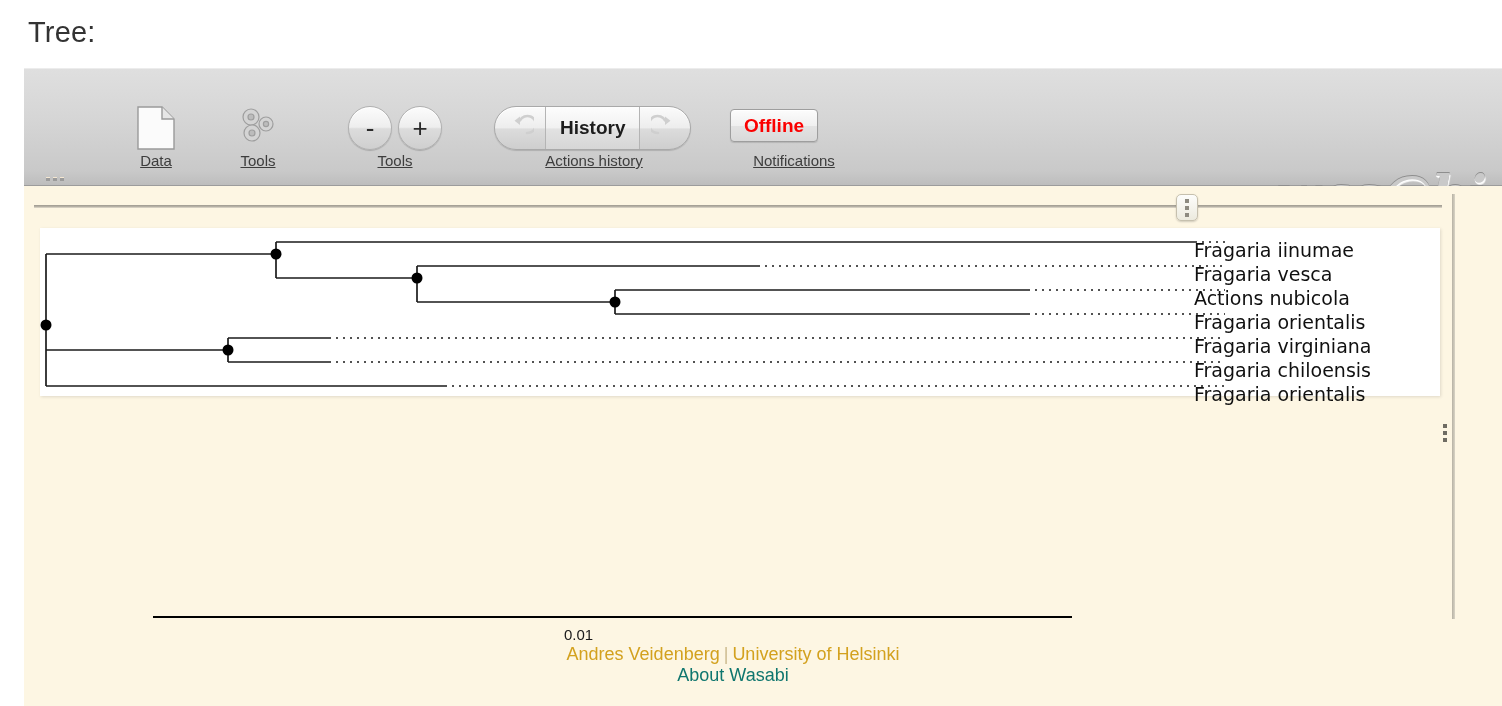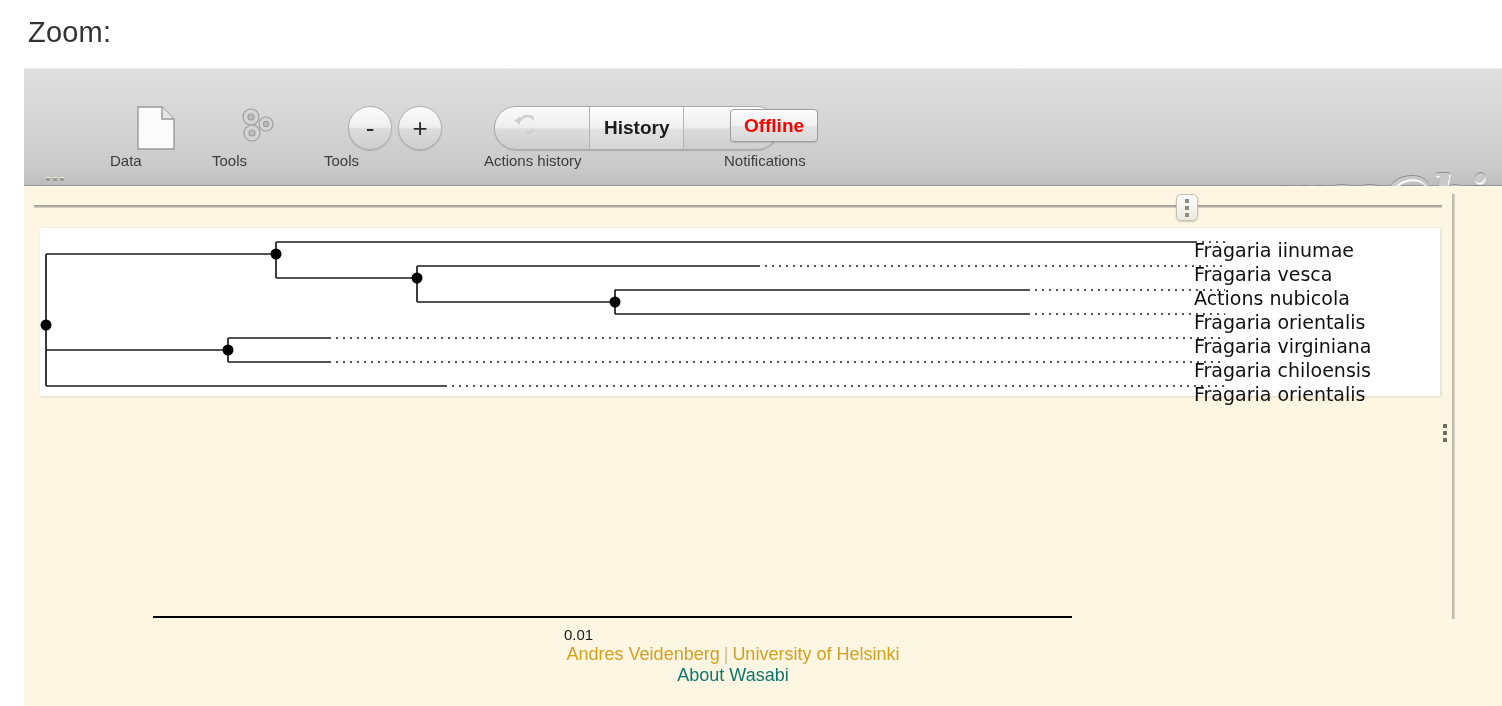--- a/index.html
+++ b/index.html
@@ -30,21 +30,21 @@
     display: flex; gap: 3px;
   }
   #toolbar-dots i {
     width: 4px; height: 4px; background: #9b9b9b; display: block;
     border-top: 1px solid #f4e7d2;
   }
 
   .tb-group { position: absolute; top: 0; height: 118px; }
   .tb-caption {
     position: absolute; left: 0; right: 0; top: 84px;
-    text-align: left; font-size: 15px; color: #3d3d3d;
+    text-align: center; font-size: 15px; color: #3d3d3d; text-decoration: underline;
   }
 
   
   #grp-data { left: 86px; width: 92px; }
   #grp-tools { left: 188px; width: 92px; }
   .big-icon {
     position: absolute; left: 0; right: 0; top: 38px;
     height: 44px; display: flex; align-items: center; justify-content: center;
   }
 
@@ -65,21 +65,20 @@
   }
 
   
   #grp-history { left: 460px; width: 220px; }
   #history-wrap {
     position: absolute; top: 38px; left: 10px;
     display: flex; height: 44px; align-items: stretch;
     border: 1px solid #a9a9a9; border-radius: 22px; overflow: hidden;
     background: linear-gradient(to bottom,#fbfbfb 0%,#ededed 50%,#dcdcdc 52%,#cecece 100%);
     box-shadow: 0 1px 1px rgba(0,0,0,.15), inset 0 1px 0 #fff;
-    gap: 44px;
   }
   .hist-side {
     width: 50px; display: flex; align-items: center; justify-content: center;
     cursor: pointer;
   }
   #history-label {
     padding: 0 14px; display: flex; align-items: center; justify-content: center;
     font-size: 19px; font-weight: bold; color: #1d1d1d;
     border-left: 1px solid #b4b4b4; border-right: 1px solid #b4b4b4;
     background: linear-gradient(to bottom,#fdfdfd 0%,#f1f1f1 50%,#e2e2e2 52%,#d6d6d6 100%);
@@ -177,21 +176,21 @@
   #credits a { color: #d3a11e; text-decoration: none; cursor: pointer; }
   #about-row {
     position: absolute; left: 0; right: 60px; top: 479px;
     text-align: center; font-size: 18px;
   }
   #about-row a { color: #0f766e; text-decoration: none; cursor: pointer; }
 </style>
 </head>
 <body>
 
-<div id="page-title">Zoom:</div>
+<div id="page-title">Tree:</div>
 
 <div id="toolbar">
 
   <div id="toolbar-dots">
     <i></i>
     <i></i>
     <i></i>
   </div>
 
   <div class="tb-group" id="grp-data">

